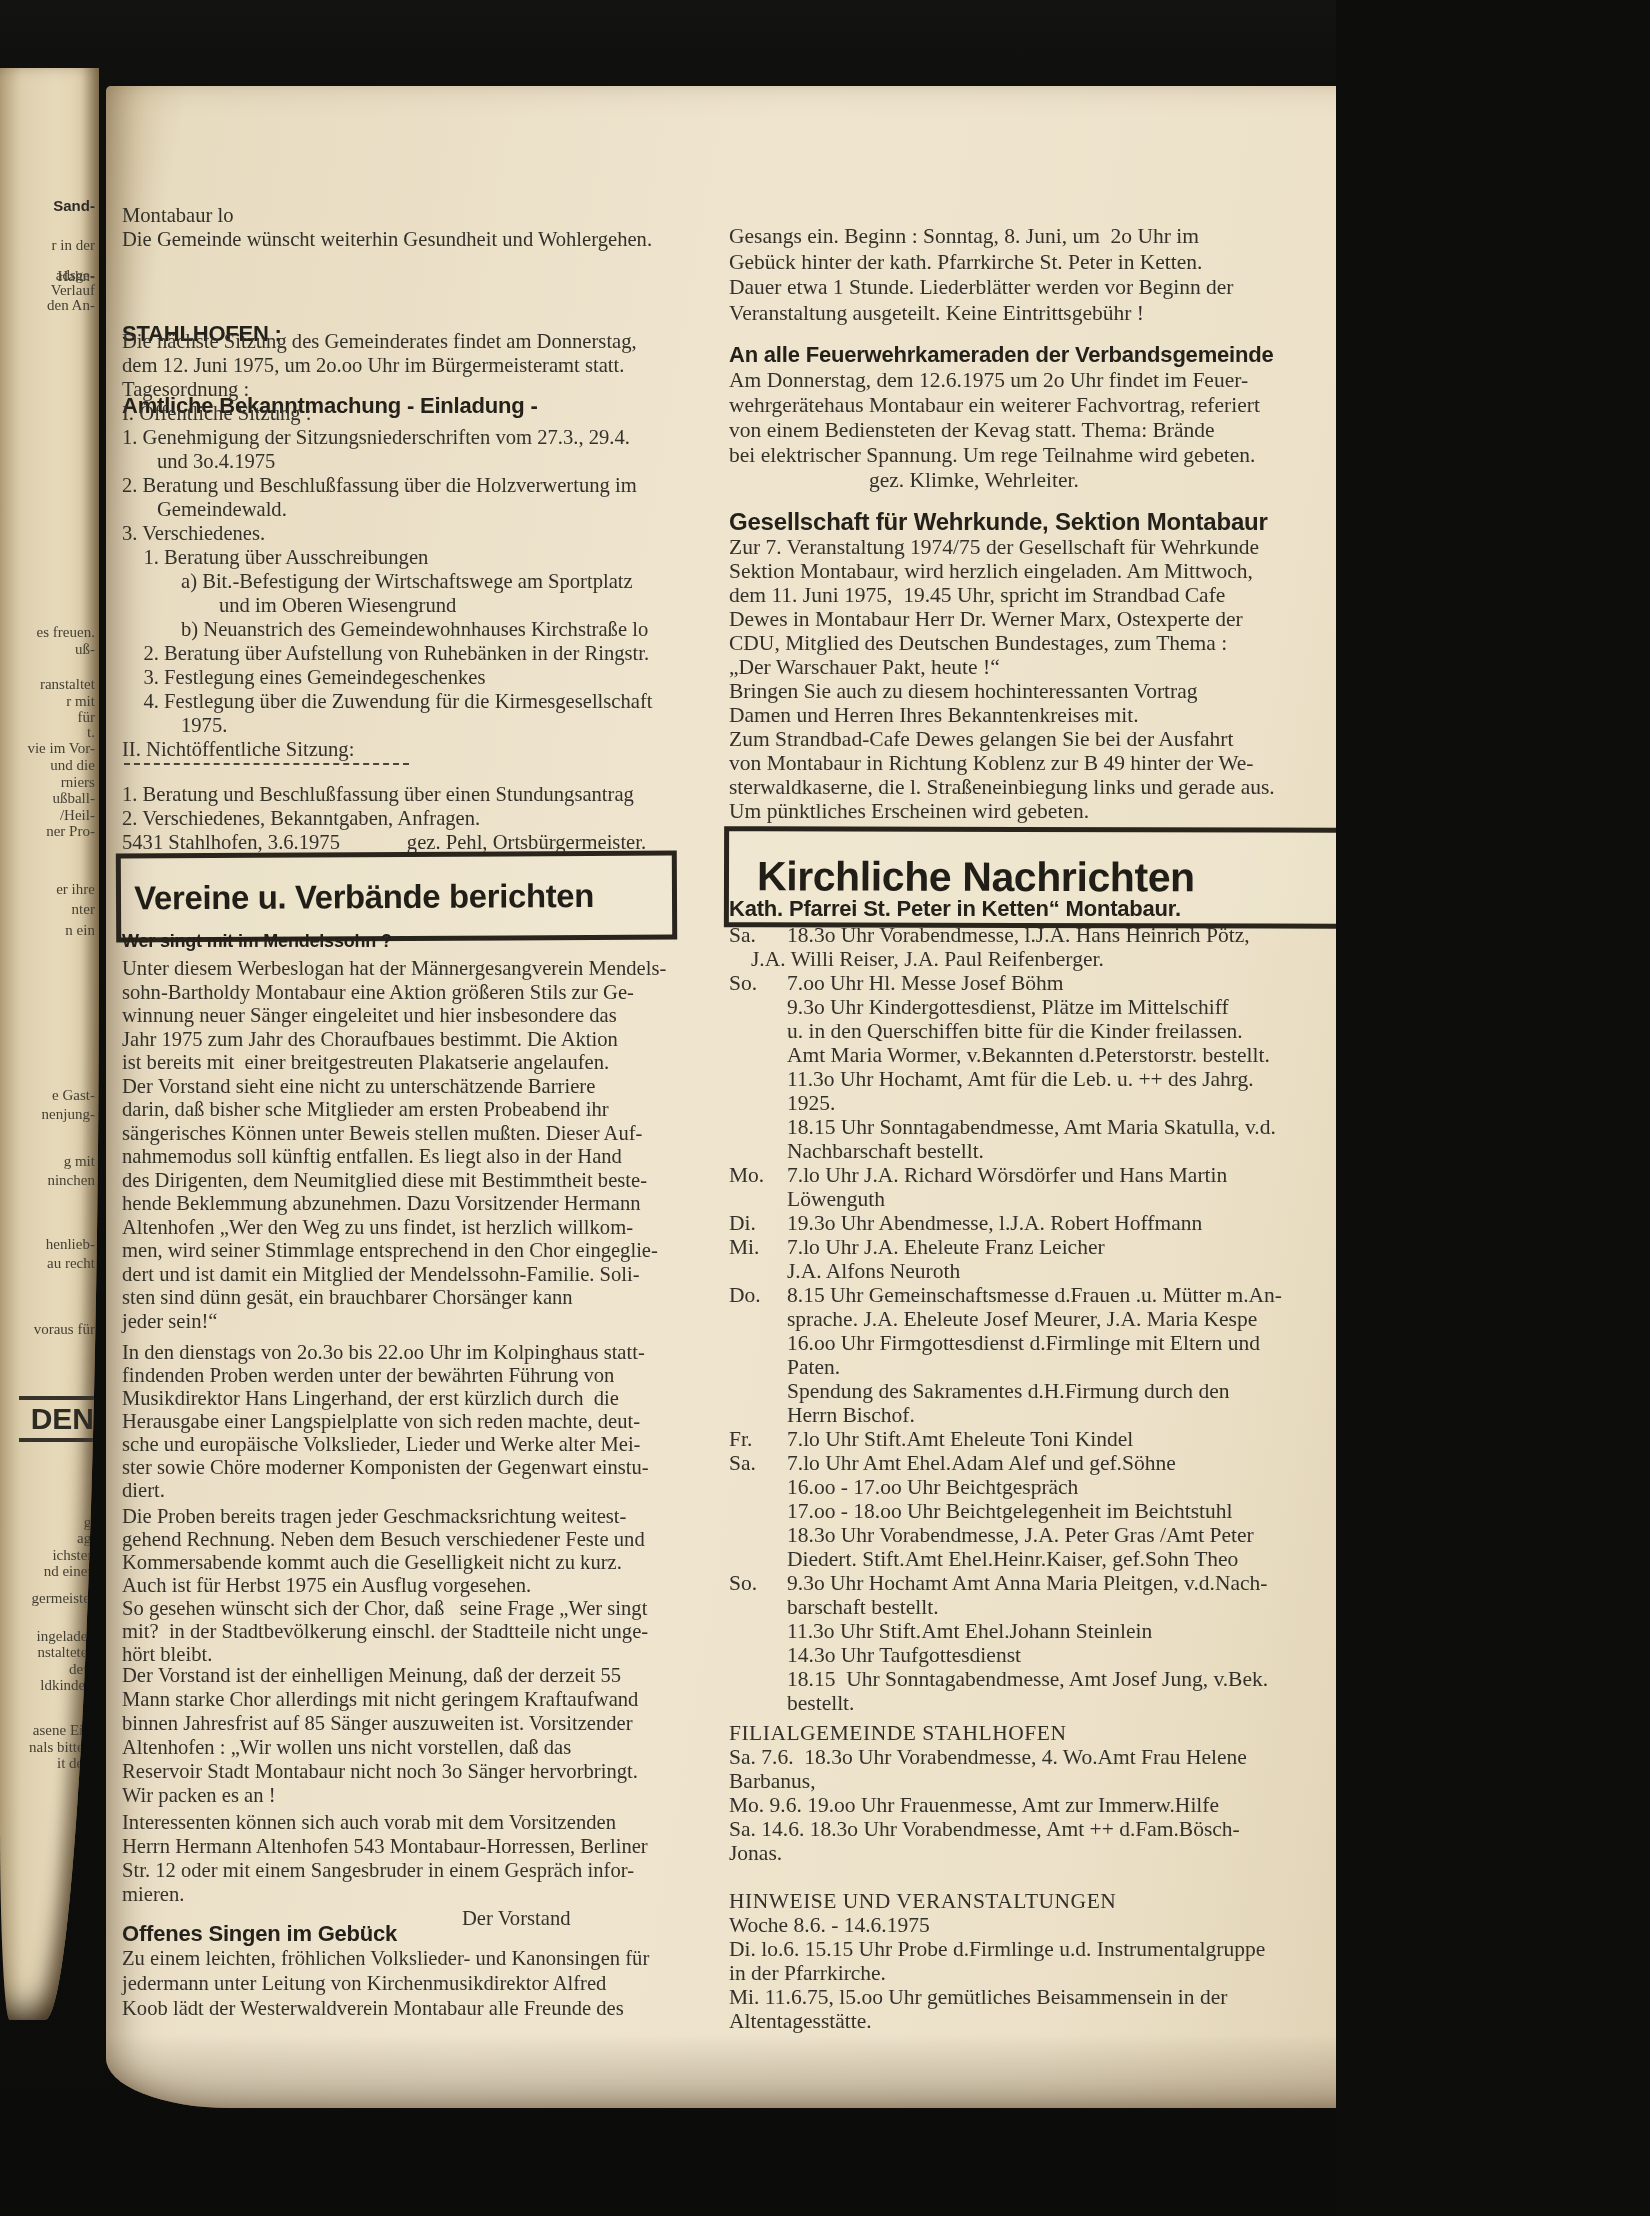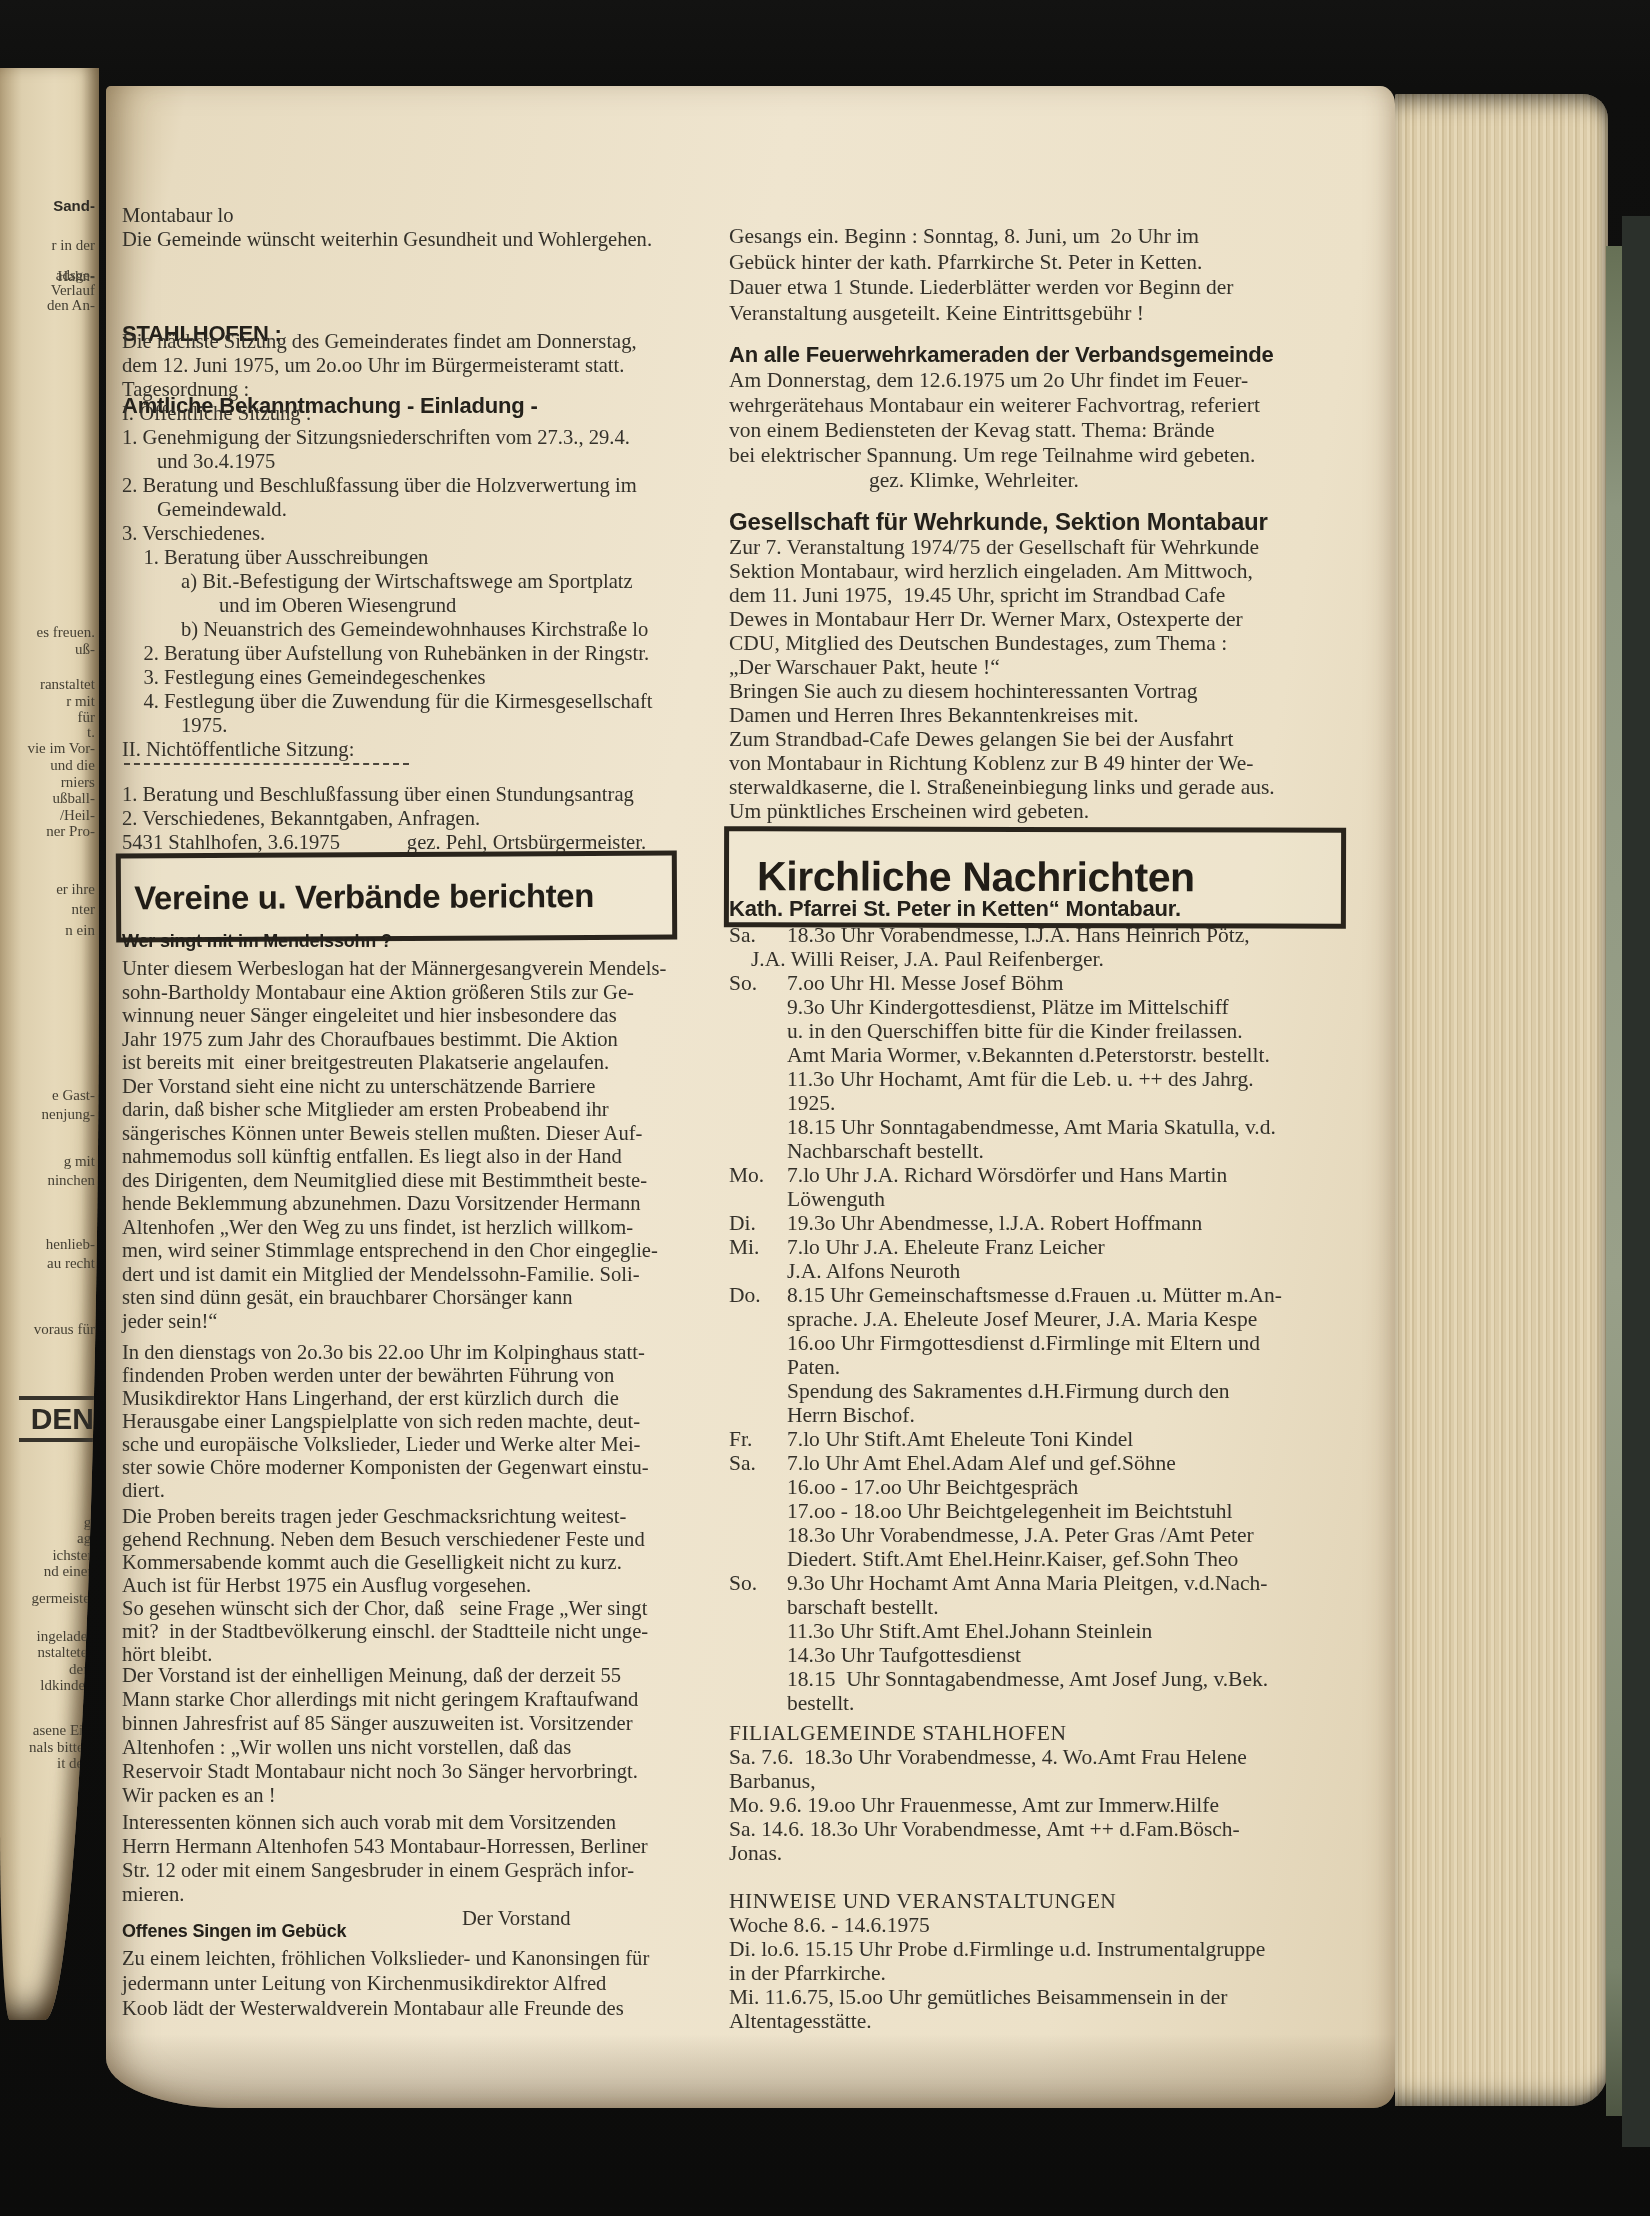--- a/index.html
+++ b/index.html
@@ -1,16 +1,16 @@
 <!DOCTYPE html>
 <html style="font-size:13.2px"><head>
 <meta charset="utf-8">
 <style>
   html,body{margin:0;padding:0;background:#0d0d0c;}
-  .stage{position:relative;width:1650px;height:2216px;overflow:hidden;
+  .stage{position:relative;width:1336px;height:2216px;overflow:hidden;
          background:linear-gradient(180deg,#131312 0%,#0f0f0e 4%,#0c0c0b 100%);
          font-family:"Liberation Serif",serif;}
   
   .prev-strip{position:absolute;left:0;top:68px;width:99px;height:1952px;overflow:hidden;
       background:linear-gradient(90deg,#b7a37d 0%,#ddcfae 22%,#e6d9ba 55%,#e2d4b2 82%,#bfae8b 100%);
       border-radius:0 0 55% 10%;
       box-shadow:inset -13.2px 0 18px -6.6px rgba(55,35,12,.6), inset 0 -33px 33px -25px rgba(20,10,0,.8);}
   .frag{position:absolute;right:4.1px;white-space:nowrap;font-size:15px;line-height:16.5px;color:#454034;}
   .frag.b{font-weight:700;font-family:"Liberation Sans",sans-serif;color:#2e2b25;}
   .frag.boxed{right:0;border:4.1px solid #37332b;border-right:none;border-left:4.1px solid #37332b;
@@ -192,21 +192,21 @@
       <div class="ln">Wir packen es an !</div>
   </div>
   <div class="block colL" style="left:122px;top:1810px;line-height:24px;">
     <div class="ln">Interessenten können sich auch vorab mit dem Vorsitzenden</div>
       <div class="ln">Herrn Hermann Altenhofen 543 Montabaur-Horressen, Berliner</div>
       <div class="ln">Str. 12 oder mit einem Sangesbruder in einem Gespräch infor-</div>
       <div class="ln">mieren.</div>
       <div class="ln sig">Der Vorstand</div>
   </div>
 
-  <div class="block hsans" style="left:122px;top:1921px;font-size:18px;">Offenes Singen im Gebück</div>
+  <div class="block hsans" style="left:122px;top:1921px;font-size:22px;">Offenes Singen im Gebück</div>
   <div class="block colL" style="left:122px;top:1946px;line-height:25px;">
     <div class="ln">Zu einem leichten, fröhlichen Volkslieder- und Kanonsingen für</div>
       <div class="ln">jedermann unter Leitung von Kirchenmusikdirektor Alfred</div>
       <div class="ln">Koob lädt der Westerwaldverein Montabaur alle Freunde des</div>
   </div>
 
   <div class="block" style="left:729px;top:224px;line-height:25.6px;">
     <div class="ln">Gesangs ein. Beginn : Sonntag, 8. Juni, um  2o Uhr im</div>
       <div class="ln">Gebück hinter der kath. Pfarrkirche St. Peter in Ketten.</div>
       <div class="ln">Dauer etwa 1 Stunde. Liederblätter werden vor Beginn der</div>

